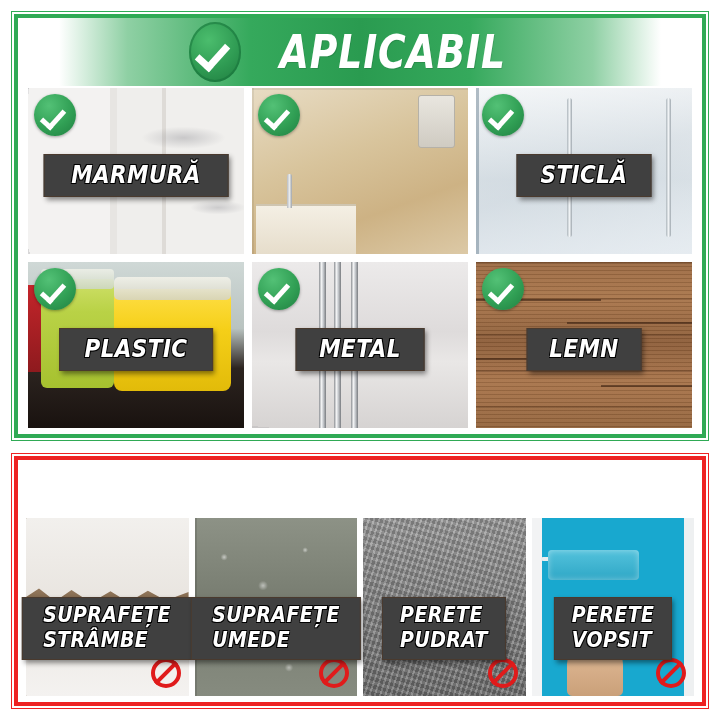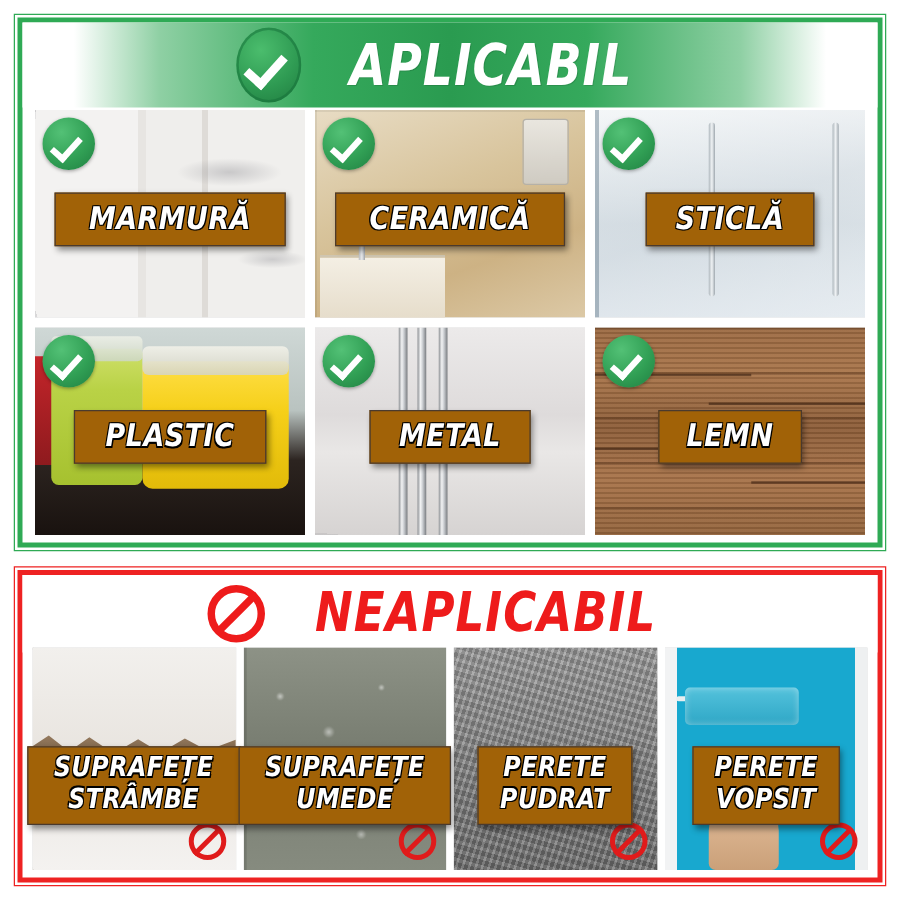--- a/index.html
+++ b/index.html
@@ -246,27 +246,27 @@
     content:""; position:absolute; left:50%; top:50%;
     width:4px; height:30px; background:#e01b1b;
     transform: translate(-50%,-50%) rotate(45deg);
   }
 
   
   .plate {
     position: absolute;
     left: 50%;
     transform: translateX(-50%);
-    background: #a16207;
+    background: #404040;
     border: 1px solid #4a3a2e;
     box-shadow: 2px 3px 5px rgba(0,0,0,0.45);
     padding: 7px 16px 9px;
     z-index: 5;
     white-space: nowrap;
-    text-align: center;
+    text-align: left;
   }
   .grid-ok .plate { top: 40%; }
   .plate-text {
     display:block;
     font-family: "DejaVu Sans", sans-serif;
     font-weight: 700;
     color: #ffffff;
     font-size: 25px;
     line-height: 1.0;
     letter-spacing: 0.5px;
@@ -367,23 +367,20 @@
 
       <div class="tile">
         <div class="tile-photo">
           <div class="tex-ceramic">
             <span class="panel"></span>
             <span class="sink"></span>
             <span class="tap"></span>
           </div>
         </div>
         <span class="tile-check"></span>
-        <div class="plate">
-          <span class="plate-text">CERAMICĂ</span>
-        </div>
       </div>
 
       <div class="tile">
         <div class="tile-photo">
           <div class="tex-glass">
             <span class="handle" style="left:42%"></span>
             <span class="handle" style="left:88%"></span>
           </div>
         </div>
         <span class="tile-check"></span>
@@ -436,24 +433,20 @@
           <span class="plate-text">LEMN</span>
         </div>
       </div>
 
     </div>
   </section>
 
   <section class="section section-no">
     <div class="frame-inner-line"></div>
 
-    <header class="banner-no">
-      <span class="badge-ban"></span>
-      <span class="banner-title no">NEAPLICABIL</span>
-    </header>
 
     <div class="grid-no">
 
       <div class="tile">
         <div class="tile-photo">
           <div class="tex-cracked"></div>
         </div>
         <div class="plate">
           <span class="plate-text">SUPRAFEȚE</span>
           <span class="plate-text">STRÂMBE</span>

